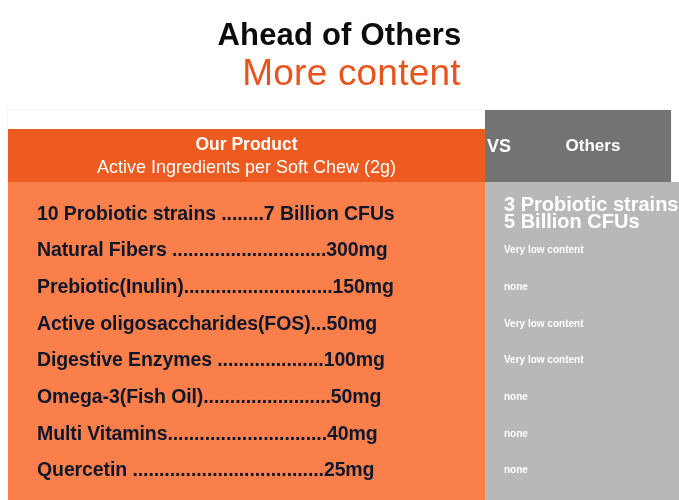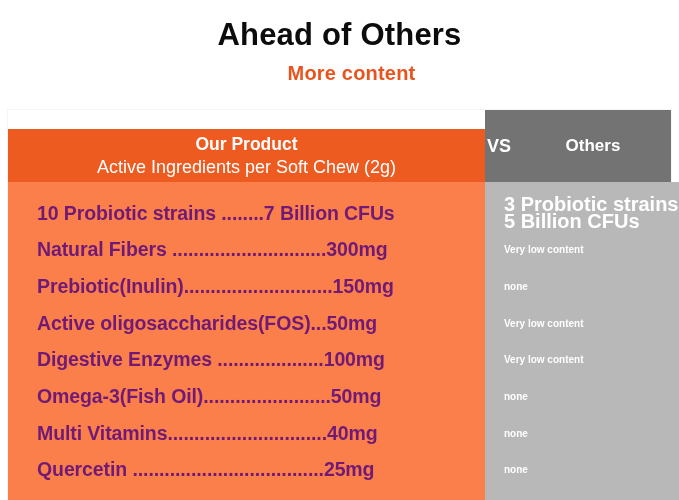--- a/index.html
+++ b/index.html
@@ -35,23 +35,23 @@
     padding-top: 1px;
     font-size: 31px;
     line-height: 36px;
     font-weight: bold;
     color: #0c0c0c;
     letter-spacing: 0.2px;
   }
   .headline-sub {
     margin: 0;
     padding-top: 2px;
-    font-size: 20px;
+    font-size: 37px;
     line-height: 36px;
-    font-weight: bold;
+    font-weight: normal;
     color: #e8541e;
     letter-spacing: 0.2px;
     padding-left: 24px;
   }
 
   
   .table {
     position: absolute;
     left: 8px;
     top: 110px;
@@ -140,21 +140,21 @@
     flex-direction: column;
   }
 
   .row-ours {
     flex: 1 1 0;
     display: flex;
     align-items: center;
     padding-left: 29px;
     padding-right: 14px;
     box-sizing: border-box;
-    color: #701a75;
+    color: #0f172a;
     font-size: 19.5px;
     font-weight: bold;
     white-space: nowrap;
     letter-spacing: -0.1px;
   }
   .row-others {
     flex: 1 1 0;
     display: flex;
     flex-direction: column;
     justify-content: center;

